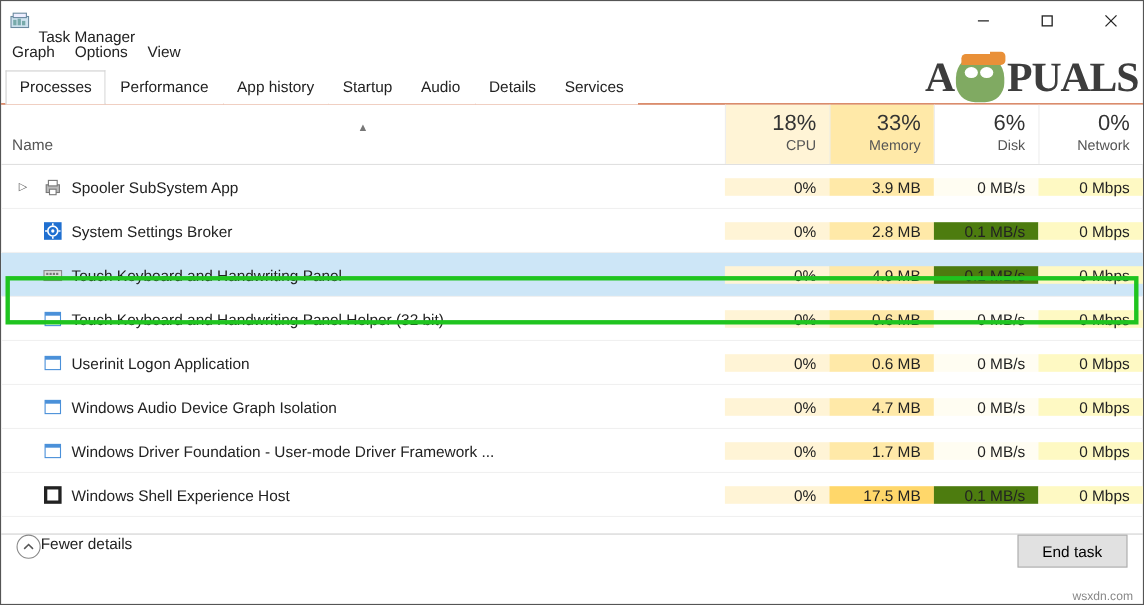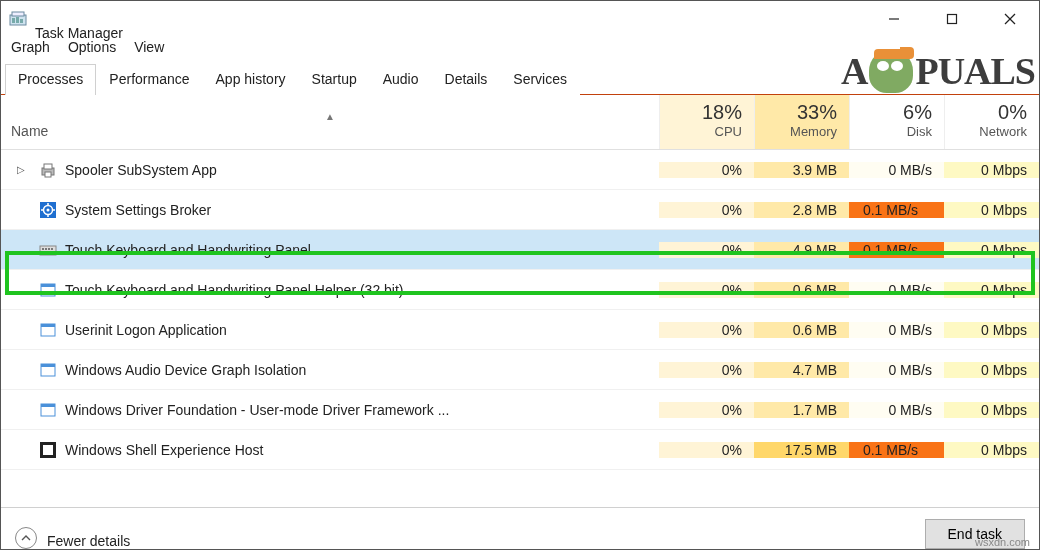--- a/index.html
+++ b/index.html
@@ -31,25 +31,25 @@
     .row { display: flex; align-items: center; height: 40px; border-bottom: 1px solid #f0f0f0; position: relative; }
     .row .name-cell { flex: 1; display: flex; align-items: center; padding-left: 16px; gap: 8px; }
     .row .expand { width: 14px; color:#555; font-size:10px; visibility:hidden; }
     .row.expandable .expand { visibility:visible; }
     .row .app-icon { width:18px; height:18px; display:inline-flex; align-items:center; justify-content:center; }
     .row .metric { width: 95px; text-align: right; padding-right: 12px; font-size: 14px; }
     .c-cpu { background: #fff4d6; }
     .c-mem { background: #ffe9a8; }
     .c-disk { background: #fffdf2; }
     .c-net { background: #fef9c3; }
-    .c-disk.nz { background: #f97316; text-align: center; }
+    .c-disk.nz { background: #4d7c0f; }
     .row.selected { background: #cde6f7; }
     .row.selected .name-cell { background: transparent; }
     .highlight-box { position:absolute; left:4px; right:4px; top:250px; height:44px; border:4px solid #1fc41f; pointer-events:none; z-index:50; }
-    .footer { border-top: 1px solid #d0d0d0; height: 42px; display:flex; align-items:flex-end; padding: 0 14px; gap:10px; }
+    .footer { border-top: 1px solid #d0d0d0; height: 64px; display:flex; align-items:flex-start; padding: 0 14px; gap:0; }
     .fewer-icon { width:22px; height:22px; border:1px solid #888; border-radius:50%; display:flex; align-items:center; justify-content:center; }
     .end-btn { margin-left:auto; padding: 6px 22px; border:1px solid #adadad; background:#e1e1e1; font-size:14px; }
     .watermark { position:absolute; right:4px; top:48px; z-index:60; opacity:0.95; pointer-events:none; }
     .watermark .logo { font-family: Georgia, serif; font-size:38px; font-weight:bold; letter-spacing:-1px; color:#333; display:flex; align-items:center; }
     .watermark .head { width:44px; height:44px; background:#7aa65a; border-radius:50% 50% 40% 40%; position:relative; margin:0 2px; }
     .watermark .head::before { content:""; position:absolute; width:12px; height:10px; background:#fff; border-radius:50%; top:12px; left:8px; box-shadow: 14px 0 0 #fff; }
     .watermark .cap { position:absolute; width:34px; height:10px; background:#e88b2e; top:0; left:5px; border-radius:4px 4px 0 0; }
     .watermark .cap::after{content:""; position:absolute; width:14px; height:12px; background:#e88b2e; left:26px; top:-2px; border-radius:0 4px 4px 0;}
     .wm-sub { position:absolute; right:10px; top:540px; font-size:11px; color:#888; z-index:60; }
     .c-mem.memhi { background:#ffd76a; }

